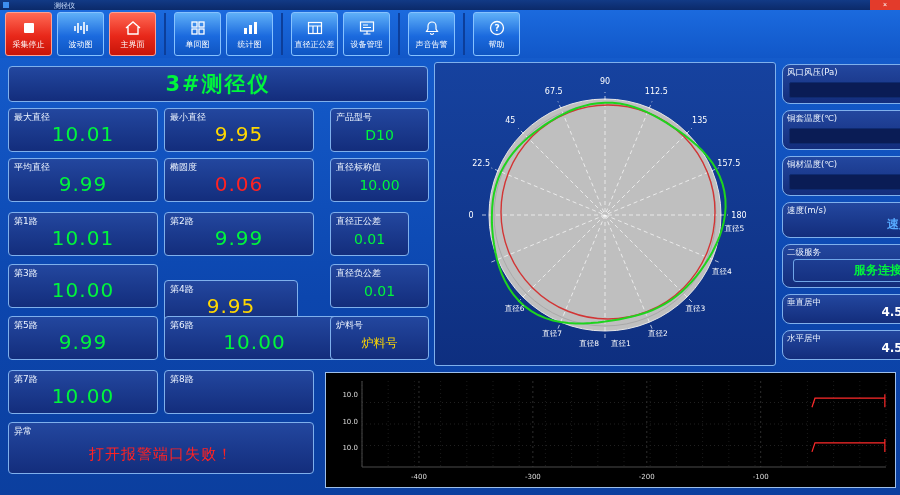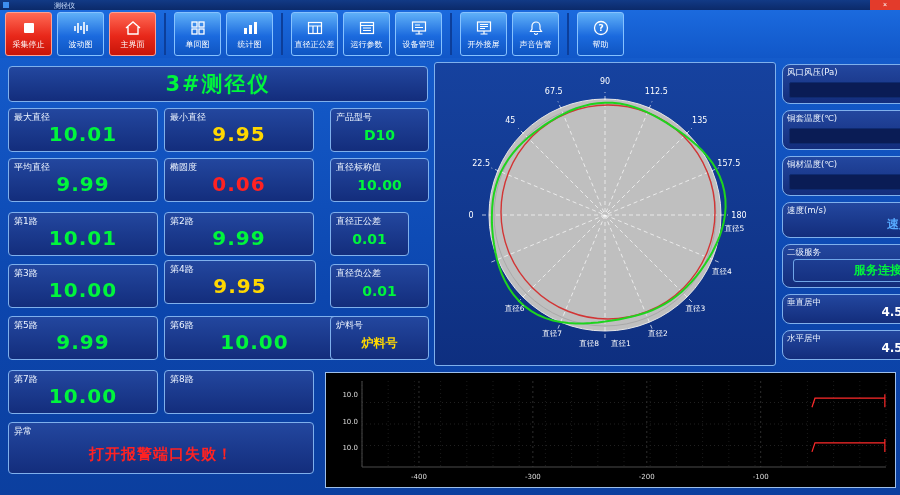--- a/index.html
+++ b/index.html
@@ -13,21 +13,21 @@
   
   .toolbar{position:absolute;left:0;top:10px;width:900px;height:48px;background:linear-gradient(#1b6ade,#1157c8);display:flex;align-items:center;padding:0 5px;gap:5px;}
   .tbtn{width:47px;height:44px;border:1px solid #86c2ff;border-radius:3px;background:linear-gradient(180deg,#5fb0f8 0%,#1b6ade 55%,#0f55c2 100%);display:flex;flex-direction:column;align-items:center;justify-content:center;gap:2px;cursor:pointer;padding:0;}
   .tbtn.red{background:linear-gradient(180deg,#ff6a55 0%,#e8281a 55%,#c81408 100%);border-color:#ffa090;}
   .tlabel{font-size:8px;color:#fff;white-space:nowrap;}
   .ticon{height:18px;display:flex;align-items:center;}
   .tsep{width:2px;height:42px;background:#0c3e9a;margin:0 3px;}
   
   .fbox{position:absolute;background:linear-gradient(180deg,#23479f 0%,#132d7c 100%);border:1px solid #7fb0ec;border-radius:4px;}
   .flabel{position:absolute;left:5px;top:2px;font-size:9px;color:#eef5ff;}
-  .fvalue{position:absolute;left:2px;right:2px;top:13px;text-align:center;font-size:20px;font-weight:bold;letter-spacing:1px;}
+  .fvalue{position:absolute;left:2px;right:2px;top:13px;text-align:center;font-size:20px;font-weight:normal;letter-spacing:1px;}
   .small .fvalue{font-size:14px;top:18px;letter-spacing:0;}
   .title-box .title-text{position:absolute;inset:0;display:flex;align-items:center;justify-content:center;font-size:21px;font-weight:bold;color:#00f53c;letter-spacing:2px;}
   .alarm .fvalue{font-size:15px;top:22px;}
   
   .rbox{position:absolute;left:782px;width:132px;background:linear-gradient(180deg,#23479f,#132d7c);border:1px solid #7fb0ec;border-radius:8px;padding-left:17px;}
   .rlabel{position:absolute;left:4px;top:2px;font-size:8.5px;color:#eef5ff;}
   .rvalue{position:absolute;left:2px;right:2px;bottom:4px;text-align:right;font-size:12px;font-weight:bold;}
   .rvalue.boxed{left:10px;right:10px;border:1px solid #6fa6e8;border-radius:3px;padding:2px 0;bottom:5px;}
   .rinset{position:absolute;left:6px;right:6px;bottom:5px;height:16px;background:#0a1c55;border:1px solid #0e2a70;border-radius:2px;font-size:10px;color:#9fc3ff;text-align:center;}
   
@@ -108,50 +108,28 @@
             <path d="M2.5 7h13M7 7v7.5M11.5 7v7.5"></path>
           </g>
         </svg>
       </span>
     <span class="tlabel">直径正公差</span>
   </button>
   <button class="tbtn">
     <span class="ticon">
         <svg width="18" height="18" viewBox="0 0 18 18">
           <g stroke="#fff" stroke-width="1.2" fill="none">
-            <rect x="2.5" y="3.5" width="13" height="11"></rect>
-            <path d="M2.5 6.5h13M5 9h8M5 11.5h8"></path>
-          </g>
-        </svg>
-      </span>
-    <span class="tlabel">运行参数</span>
-  </button>
-  <button class="tbtn">
-    <span class="ticon">
-        <svg width="18" height="18" viewBox="0 0 18 18">
-          <g stroke="#fff" stroke-width="1.2" fill="none">
             <rect x="2.5" y="3" width="13" height="9"></rect>
             <path d="M9 12v3M5.5 15h7M5 6h5M5 8.5h8"></path>
           </g>
         </svg>
       </span>
     <span class="tlabel">设备管理</span>
   </button>
   <div class="tsep"></div>
-  <button class="tbtn">
-    <span class="ticon">
-        <svg width="18" height="18" viewBox="0 0 18 18">
-          <g stroke="#fff" stroke-width="1.2" fill="none">
-            <rect x="2.5" y="3" width="13" height="9"></rect>
-            <path d="M5 5.5h8M5 7.5h8M5 9.5h5M9 12v3M5.5 15h7"></path>
-          </g>
-        </svg>
-      </span>
-    <span class="tlabel">开外接屏</span>
-  </button>
   <button class="tbtn">
     <span class="ticon">
         <svg width="18" height="18" viewBox="0 0 18 18">
           <g stroke="#fff" stroke-width="1.2" fill="none">
             <path d="M9 3a4 4 0 0 1 4 4v3l1.5 2.5h-11L5 10V7a4 4 0 0 1 4-4z"></path>
             <path d="M7.5 14a1.5 1.5 0 0 0 3 0"></path>
           </g>
         </svg>
       </span>
     <span class="tlabel">声音告警</span>
@@ -208,21 +186,21 @@
 </div>
 <div class="fbox small" style="left:330px;top:212px;width:79px;height:44px">
   <span class="flabel">直径正公差</span>
   <span class="fvalue" data-color="green">0.01</span>
 </div>
 
 <div class="fbox" style="left:8px;top:264px;width:150px;height:44px">
   <span class="flabel">第3路</span>
   <span class="fvalue" data-color="green">10.00</span>
 </div>
-<div class="fbox" style="left:164px;top:260px;width:152px;height:44px">
+<div class="fbox" style="left:164px;top:280px;width:134px;height:44px">
   <span class="flabel">第4路</span>
   <span class="fvalue" data-color="yellow">9.95</span>
 </div>
 <div class="fbox small" style="left:330px;top:264px;width:99px;height:44px">
   <span class="flabel">直径负公差</span>
   <span class="fvalue" data-color="green">0.01</span>
 </div>
 
 <div class="fbox" style="left:8px;top:316px;width:150px;height:44px">
   <span class="flabel">第5路</span>

